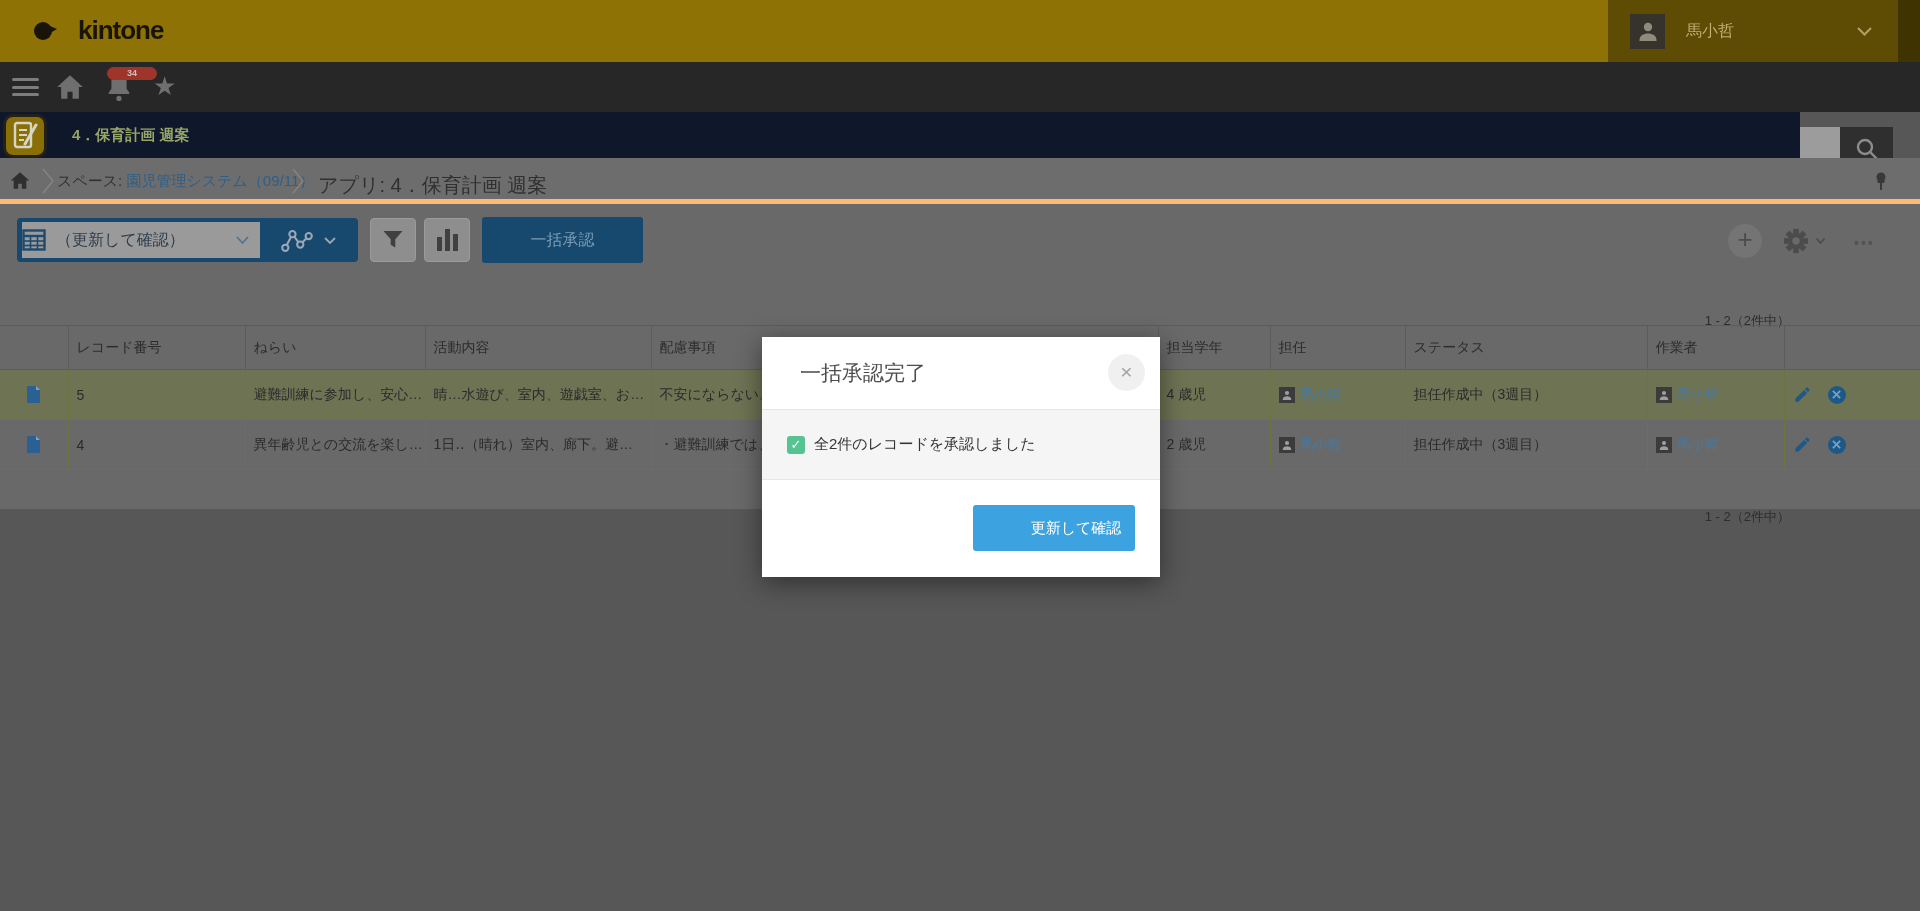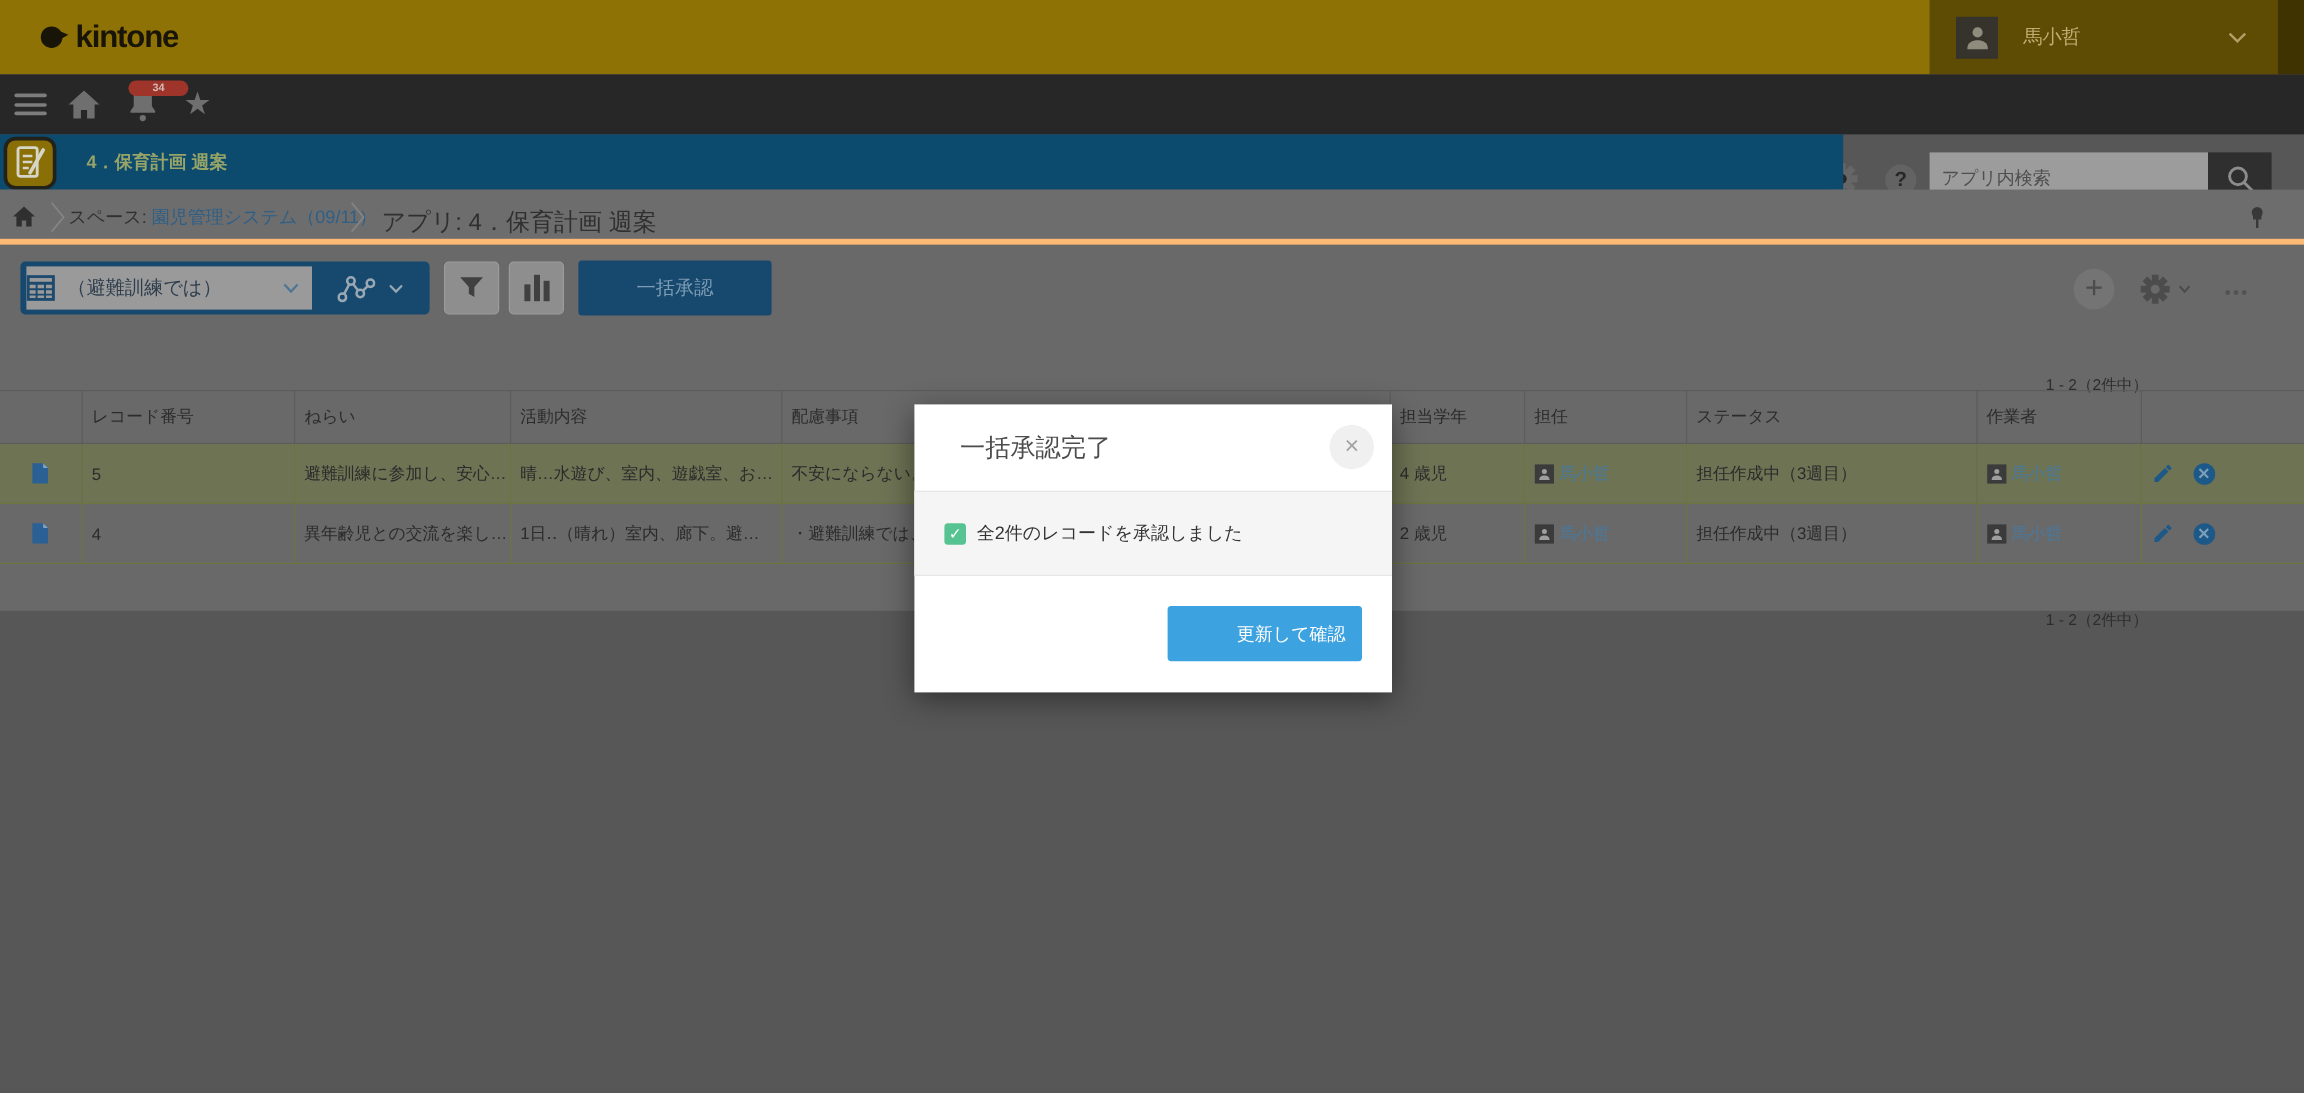--- a/index.html
+++ b/index.html
@@ -3,21 +3,21 @@
 <meta charset="utf-8">
 <style>
   * { margin:0; padding:0; box-sizing:border-box; }
   html,body { width:1920px; height:911px; overflow:hidden; }
   body { font-family:"Liberation Sans","DejaVu Sans",sans-serif; background:#575757; position:relative; }
   .screen { position:absolute; inset:0; width:1920px; height:911px; }
 
   
   .topbar { position:absolute; left:0; top:0; width:1920px; height:62px; background:#8f7205; }
   .logo { position:absolute; left:30px; top:15px; display:flex; align-items:center; gap:5px; }
-  .logo-text { font-size:26px; font-weight:bold; color:#181407; letter-spacing:-1px; }
+  .logo-text { font-size:26px; font-weight:bold; color:#181407; letter-spacing:-1px;margin-left:15px; }
   .user-block { position:absolute; left:1608px; top:0; width:290px; height:62px; background:#5e4c05; display:flex; align-items:center; }
   .user-edge { position:absolute; left:1898px; top:0; width:22px; height:62px; background:#3f3302; }
   .avatar-sq { width:35px; height:35px; background:#35332c; margin-left:22px; display:flex; align-items:center; justify-content:center; }
   .user-name { margin-left:21px; font-size:16px; color:#c0ad72; }
   .user-caret { position:absolute; left:248px; top:26px; }
 
   
   .navbar { position:absolute; left:0; top:62px; width:1920px; height:50px; background:#272727; }
   .hamburger { position:absolute; left:12px; top:16px; width:27px; height:18px; display:flex; flex-direction:column; justify-content:space-between; cursor:pointer; }
   .hamburger span { display:block; height:3px; border-radius:2px; background:#7d7d7d; }
@@ -25,21 +25,21 @@
   .bell-wrap { position:absolute; left:106px; top:10px; width:30px; height:32px; }
   .badge { position:absolute; left:1px; top:-5px; min-width:20px; height:13px; background:#9e342a; border-radius:7px; color:#d4bfba; font-size:9px; font-weight:bold; text-align:center; line-height:13px; padding:0 20px; }
   .star-btn { position:absolute; left:153px; top:9px; font-size:26px; color:#6f6f6f; line-height:30px; }
   .help-btn { position:absolute; left:1571px; top:75px; width:26px; height:26px; border-radius:50%; background:#636363; color:#272727; font-weight:bold; font-size:17px; text-align:center; line-height:26px; }
   .gear-top { position:absolute; left:1521px; top:73px; }
   .search-box { position:absolute; left:1608px; top:65px; width:232px; height:43px; background:#9c9c9c; border:none; font-size:15px; color:#4f4f4f; padding:0 10px; outline:none; }
   .search-box::placeholder { color:#4f4f4f; opacity:1; }
   .mag-btn { position:absolute; left:1840px; top:65px; width:53px; height:43px; background:#2f2f2f; display:flex; align-items:center; justify-content:center; }
 
   
-  .appbar { position:absolute; left:0; top:112px; width:1536px; height:46px; background:#0c4a6e; }
+  .appbar { position:absolute; left:0; top:112px; width:1800px; height:46px; background:#0f172a; }
   .app-icon { position:absolute; left:3px; top:2px; width:44px; height:44px; background:#8a6e06; border:3px solid #22211a; border-radius:10px; display:flex; align-items:center; justify-content:center; }
   .app-title { position:absolute; left:72px; top:14px; font-size:15px; font-weight:bold; color:#96a468; }
 
   
   .breadcrumb { position:absolute; left:0; top:158px; width:1920px; height:46px; background:#6d6d6d; border-bottom:5px solid #fdba74; }
   .bc-home { position:absolute; left:10px; top:13px; }
   .bc-sep1 { position:absolute; left:40px; top:9px; }
   .bc-sep2 { position:absolute; left:290px; top:9px; }
   .bc-space { position:absolute; left:57px; top:14px; font-size:15px; color:#303030; white-space:nowrap; }
   .bc-space a { color:#2e5f87; text-decoration:none; }
@@ -217,21 +217,21 @@
         <span>
           <svg width="24" height="22" viewBox="0 0 24 22">
               <rect x="1.5" y="1.5" width="21" height="19" fill="none" stroke="#1d4a6e" stroke-width="2.4"></rect>
               <line x1="1.5" y1="7" x2="22.5" y2="7" stroke="#1d4a6e" stroke-width="2.4"></line>
               <line x1="1.5" y1="12" x2="22.5" y2="12" stroke="#1d4a6e" stroke-width="1.6"></line>
               <line x1="1.5" y1="16.5" x2="22.5" y2="16.5" stroke="#1d4a6e" stroke-width="1.6"></line>
               <line x1="8.5" y1="7" x2="8.5" y2="20.5" stroke="#1d4a6e" stroke-width="1.6"></line>
               <line x1="15.5" y1="7" x2="15.5" y2="20.5" stroke="#1d4a6e" stroke-width="1.6"></line>
             </svg>
         </span>
-        <span class="vs-label">（避難訓練では）</span>
+        <span class="vs-label">（更新して確認）</span>
         <span class="vs-caret">
           <svg width="15" height="10" viewBox="0 0 15 10">
               <polyline points="2,2 7.5,8 13,2" fill="none" stroke="#4f7596" stroke-width="1.8"></polyline>
             </svg>
         </span>
       </div>
       <div class="vs-blue">
         <span>
           <svg width="32" height="26" viewBox="0 0 24 20" fill="none" stroke="#9aa8b4" stroke-width="1.6">
               <polyline points="3,16 8.5,5.5 14.5,13.5 21,7"></polyline>

